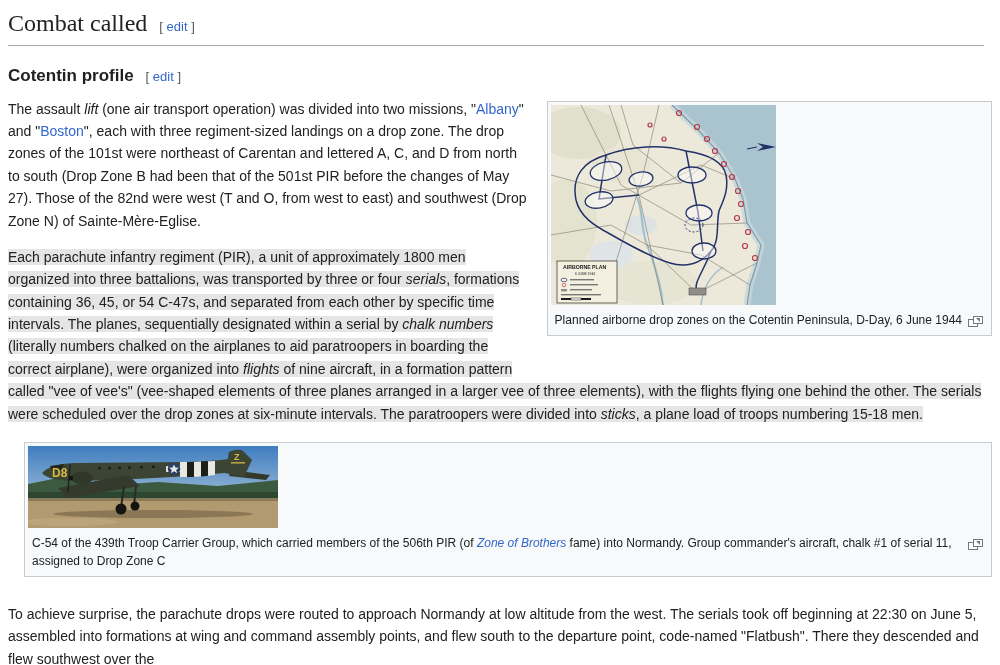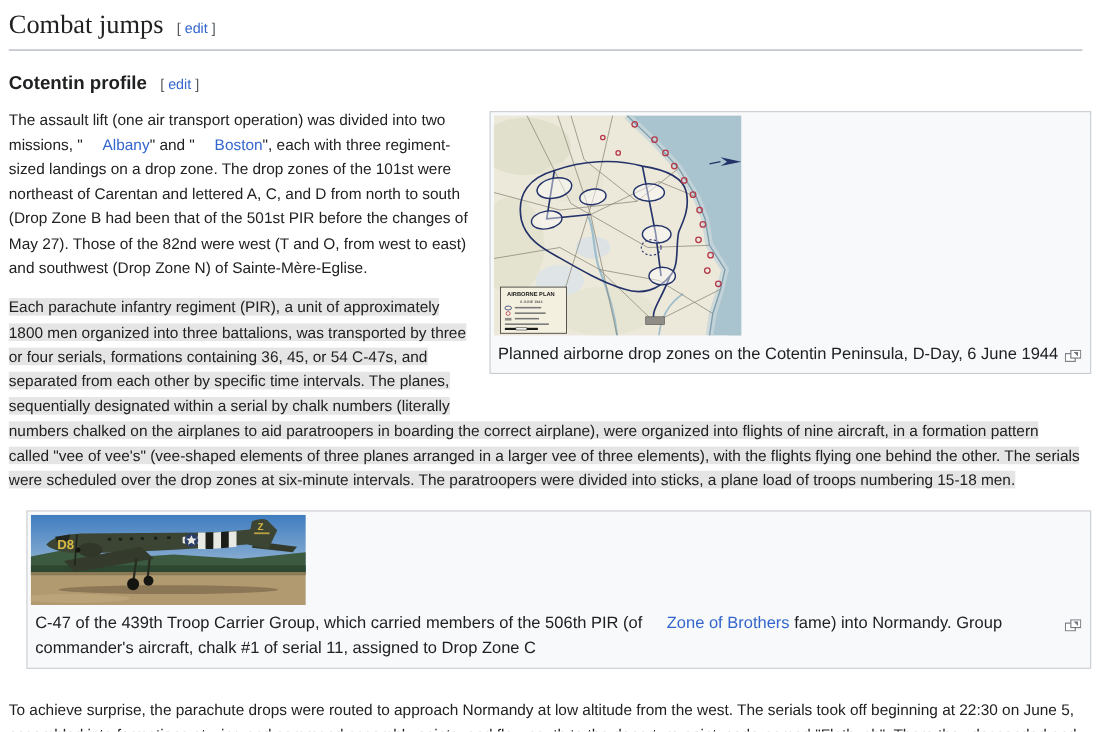--- a/index.html
+++ b/index.html
@@ -9,37 +9,37 @@
 
   h2.sect{font-family:"Liberation Serif","DejaVu Serif",serif;font-weight:400;
       font-size:24px;margin:0 0 10px 0;padding:2px 0 3px 0;
       border-bottom:1px solid #a2a9b1;width:976px;}
   h3.sect{font-size:17px;font-weight:700;margin:16px 0 8px 0;}
   .editsection{font-family:"Liberation Sans",sans-serif;font-size:13px;
       font-weight:400;margin-left:12px;color:#54595d;white-space:nowrap;}
   .editsection a{color:#3366cc;text-decoration:none;cursor:pointer;text-align:right;}
 
   p.wp{margin:7px 0 14px 0;width:976px;}
-  a.wlink{color:#3366cc;text-decoration:none;cursor:pointer;margin-left:18px;}
-  .ital{}
+  a.wlink{color:#3366cc;text-decoration:none;cursor:pointer;}
+  .ital{font-style:italic;}
   .selhl{background:#e5e5e5;}
 
   .thumb{float:right;clear:right;background:#f8f9fa;border:1px solid #c8ccd1;
       padding:3px;margin:3px 0 26px 16px;}
-  .thumbcaption{font-size:15px;line-height:1.5;padding:6px 5px 3px 4px;
+  .thumbcaption{font-size:12px;line-height:1.5;padding:6px 5px 3px 4px;
       color:#202122;}
   .magnify{float:right;margin:3px 0 0 6px;cursor:pointer;}
   .thumbimg{display:block;background:#eee;}
 </style>
 </head>
 <body>
 
 <div class="content">
 
-  <h2 class="sect"><span>Combat jumps</span><span class="editsection"><span>[</span>
+  <h2 class="sect"><span>Combat called</span><span class="editsection"><span>[</span>
       <a>edit</a>
       <span>]</span></span></h2>
 
   <h3 class="sect"><span>Cotentin profile</span><span class="editsection"><span>[</span>
       <a>edit</a>
       <span>]</span></span></h3>
 
   <div class="thumb">
     <svg class="thumbimg" width="225" height="200" viewBox="0 0 225 200" xmlns="http://www.w3.org/2000/svg">
       <g>
@@ -216,19 +216,19 @@
       </g>
     </svg>
     <div class="thumbcaption">
       <span class="magnify">
         <svg width="15" height="11" viewBox="0 0 15 11" xmlns="http://www.w3.org/2000/svg">
           <rect x="0.5" y="3.5" width="9" height="7" fill="#fff" stroke="#72777d"></rect>
           <rect x="5.5" y="0.5" width="9" height="7" fill="#fff" stroke="#72777d"></rect>
           <path d="M8 2 L12 2 L12 6 Z" fill="#72777d"></path>
         </svg>
       </span>
-      <span><span>C-47 of the 439th Troop Carrier Group, which carried members of the 506th PIR (of </span><a class="wlink ital" href="#">Zone of Brothers</a><span> fame) into Normandy. Group commander's aircraft, chalk #1 of serial 11, assigned to Drop Zone C</span></span>
+      <span><span>C-54 of the 439th Troop Carrier Group, which carried members of the 506th PIR (of </span><a class="wlink ital" href="#">Zone of Brothers</a><span> fame) into Normandy. Group commander's aircraft, chalk #1 of serial 11, assigned to Drop Zone C</span></span>
     </div>
   </div>
 
   <p class="wp"><span>To achieve surprise, the parachute drops were routed to approach Normandy at low altitude from the west. The serials took off beginning at 22:30 on June 5, assembled into formations at wing and command assembly points, and flew south to the departure point, code-named "Flatbush". There they descended and flew southwest over the </span></p>
 
 </div>
 
 </body></html>

